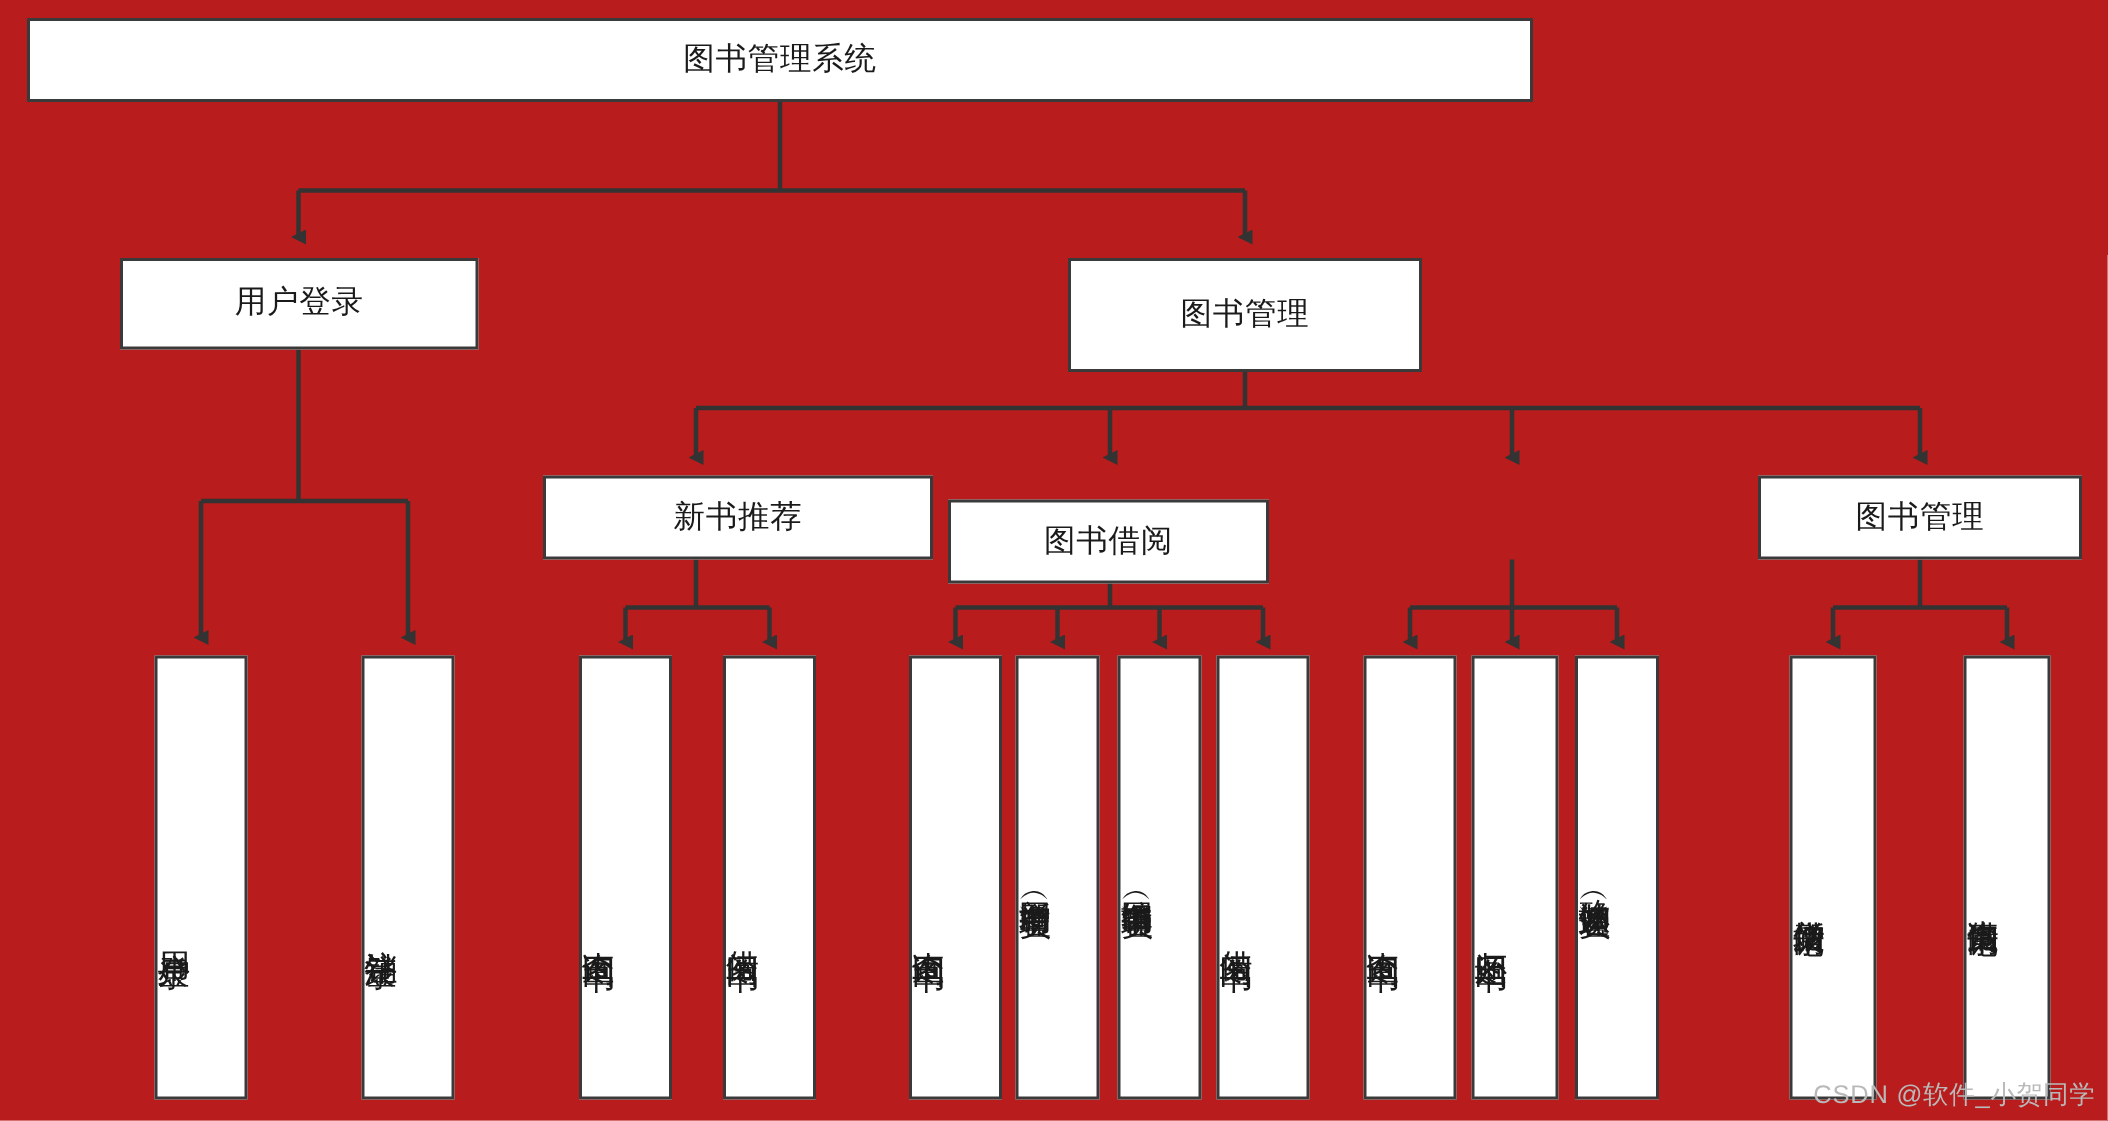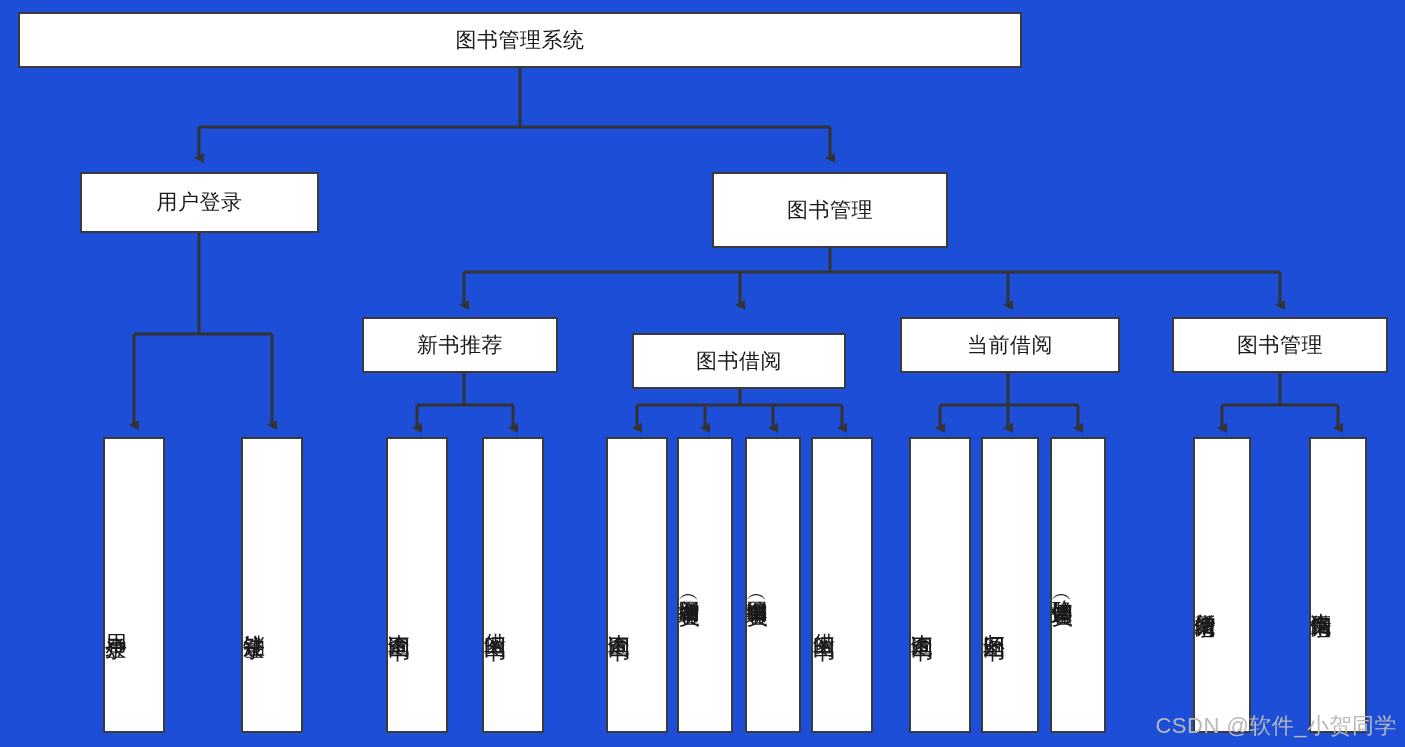--- a/index.html
+++ b/index.html
@@ -11,21 +11,21 @@
   body {
     width: 1405px;
     height: 747px;
     font-family: "Liberation Sans", "DejaVu Sans", sans-serif;
     overflow: hidden;
   }
   #diagram-root {
     position: relative;
     width: 1405px;
     height: 747px;
-    background: #1d4ed8;
+    background: #b91c1c;
   }
   svg.connectors {
     position: absolute;
     left: 0;
     top: 0;
     width: 1405px;
     height: 747px;
     pointer-events: none;
   }
   .node {
@@ -62,21 +62,21 @@
     white-space: pre;
   }
   .node.vertical.tall-text .node-label {
     font-size: 21px;
     letter-spacing: 1px;
   }
   #watermark {
     position: absolute;
     right: 8px;
     bottom: 6px;
-    font-size: 22px;
+    font-size: 17px;
     color: #b9b9b9;
     letter-spacing: 0.5px;
     user-select: none;
     white-space: nowrap;
   }
 </style>
 </head>
 <body>
 
 <div id="diagram-root">
@@ -139,31 +139,28 @@
   </div>
 
   <div class="node horizontal" style="left:80px; top:172px; width:239px; height:61px;">
     <span class="node-label">用户登录</span>
   </div>
 
   <div class="node horizontal" style="left:712px; top:172px; width:236px; height:76px;">
     <span class="node-label">图书管理</span>
   </div>
 
-  <div class="node horizontal" style="left:362px; top:317px; width:196px; height:56px;">
+  <div class="node horizontal" style="left:362px; top:317px; width:260px; height:56px;">
     <span class="node-label">新书推荐</span>
   </div>
 
   <div class="node horizontal" style="left:632px; top:317px; width:214px; height:56px;margin-top:16px;">
     <span class="node-label">图书借阅</span>
   </div>
 
-  <div class="node horizontal" style="left:900px; top:317px; width:220px; height:56px;">
-    <span class="node-label">当前借阅</span>
-  </div>
 
   <div class="node horizontal" style="left:1172px; top:317px; width:216px; height:56px;">
     <span class="node-label">图书管理</span>
   </div>
 
   <div class="node vertical" style="left:103px; top:437px; width:62px; height:296px; padding-top:70px;">
     <span class="node-label">用户登录</span>
   </div>
 
   <div class="node vertical" style="left:241px; top:437px; width:62px; height:296px; padding-top:70px;">

